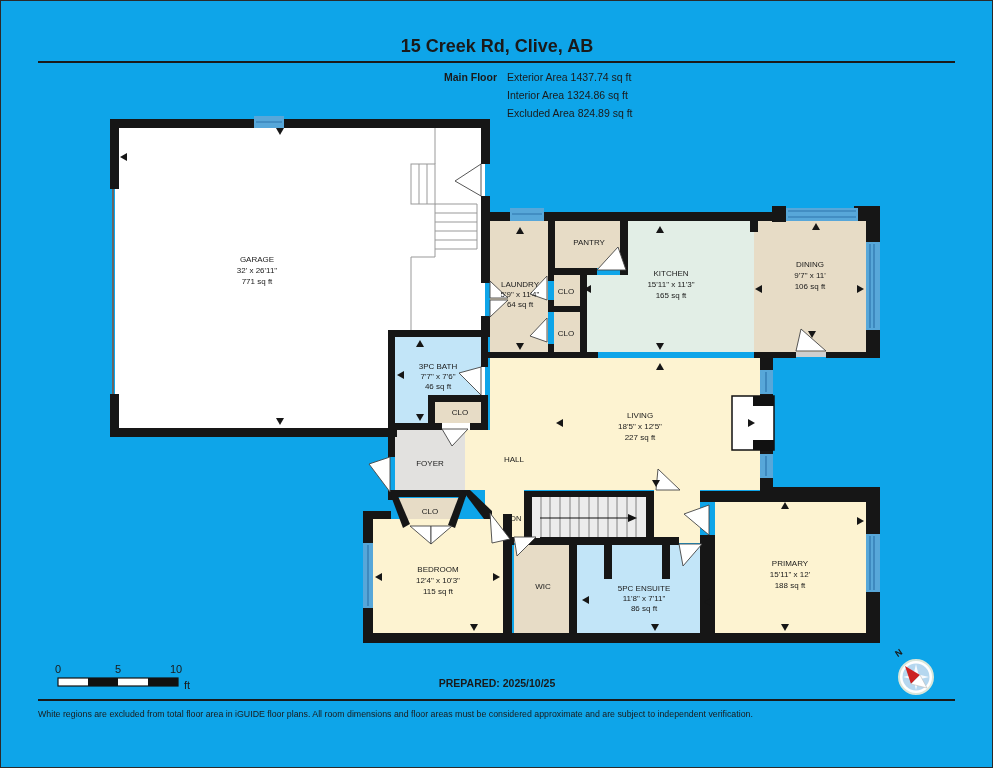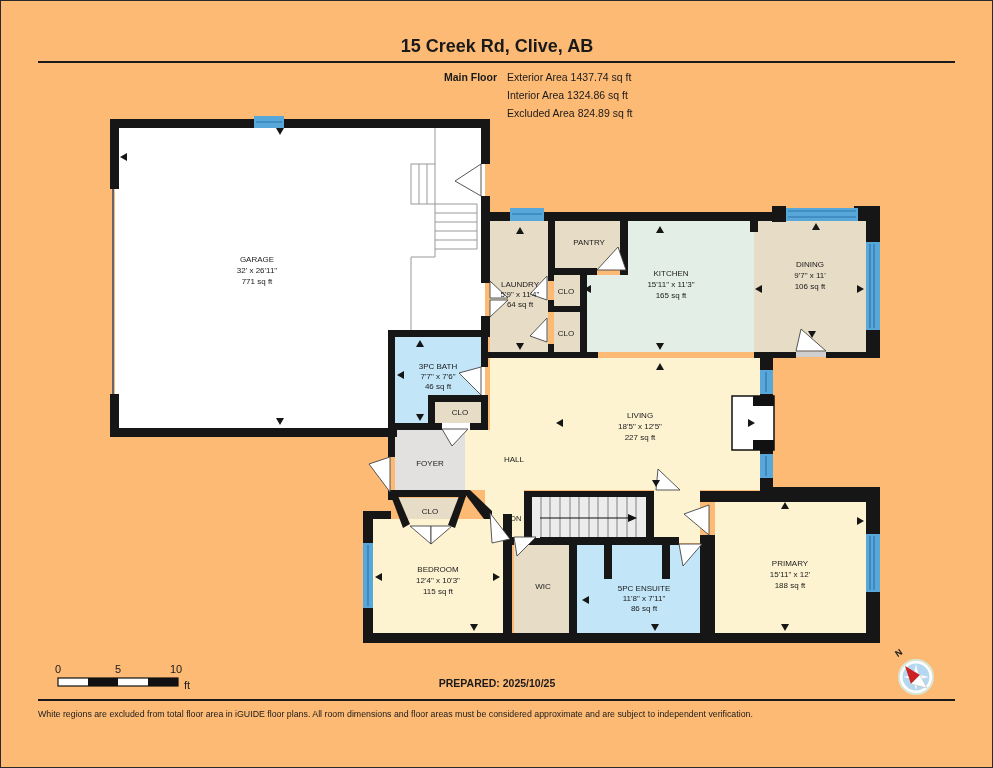--- a/index.html
+++ b/index.html
@@ -1,16 +1,16 @@
 <!DOCTYPE html>
 <html><head>
 <meta charset="utf-8">
 <style>
   html,body{margin:0;padding:0;background:#888;}
-  .page{width:993px;height:768px;position:relative;background:#fdba74;margin:0 auto;overflow:hidden;}
+  .page{width:993px;height:768px;position:relative;background:#0ea5e9;margin:0 auto;overflow:hidden;}
   svg{display:block;}
   text{fill:#1a1a1a;font-family:"Liberation Sans",sans-serif;}
   .t-title{font-size:18px;font-weight:bold;}
   .t-head{font-size:10.5px;font-weight:bold;}
   .t-body{font-size:10.5px;}
   .t-room{font-size:8px;}
   .t-room-s{font-size:7.5px;}
   .t-scale{font-size:11px;}
   .t-prep{font-size:10.5px;font-weight:600;}
   .t-disc{font-size:8.8px;}

